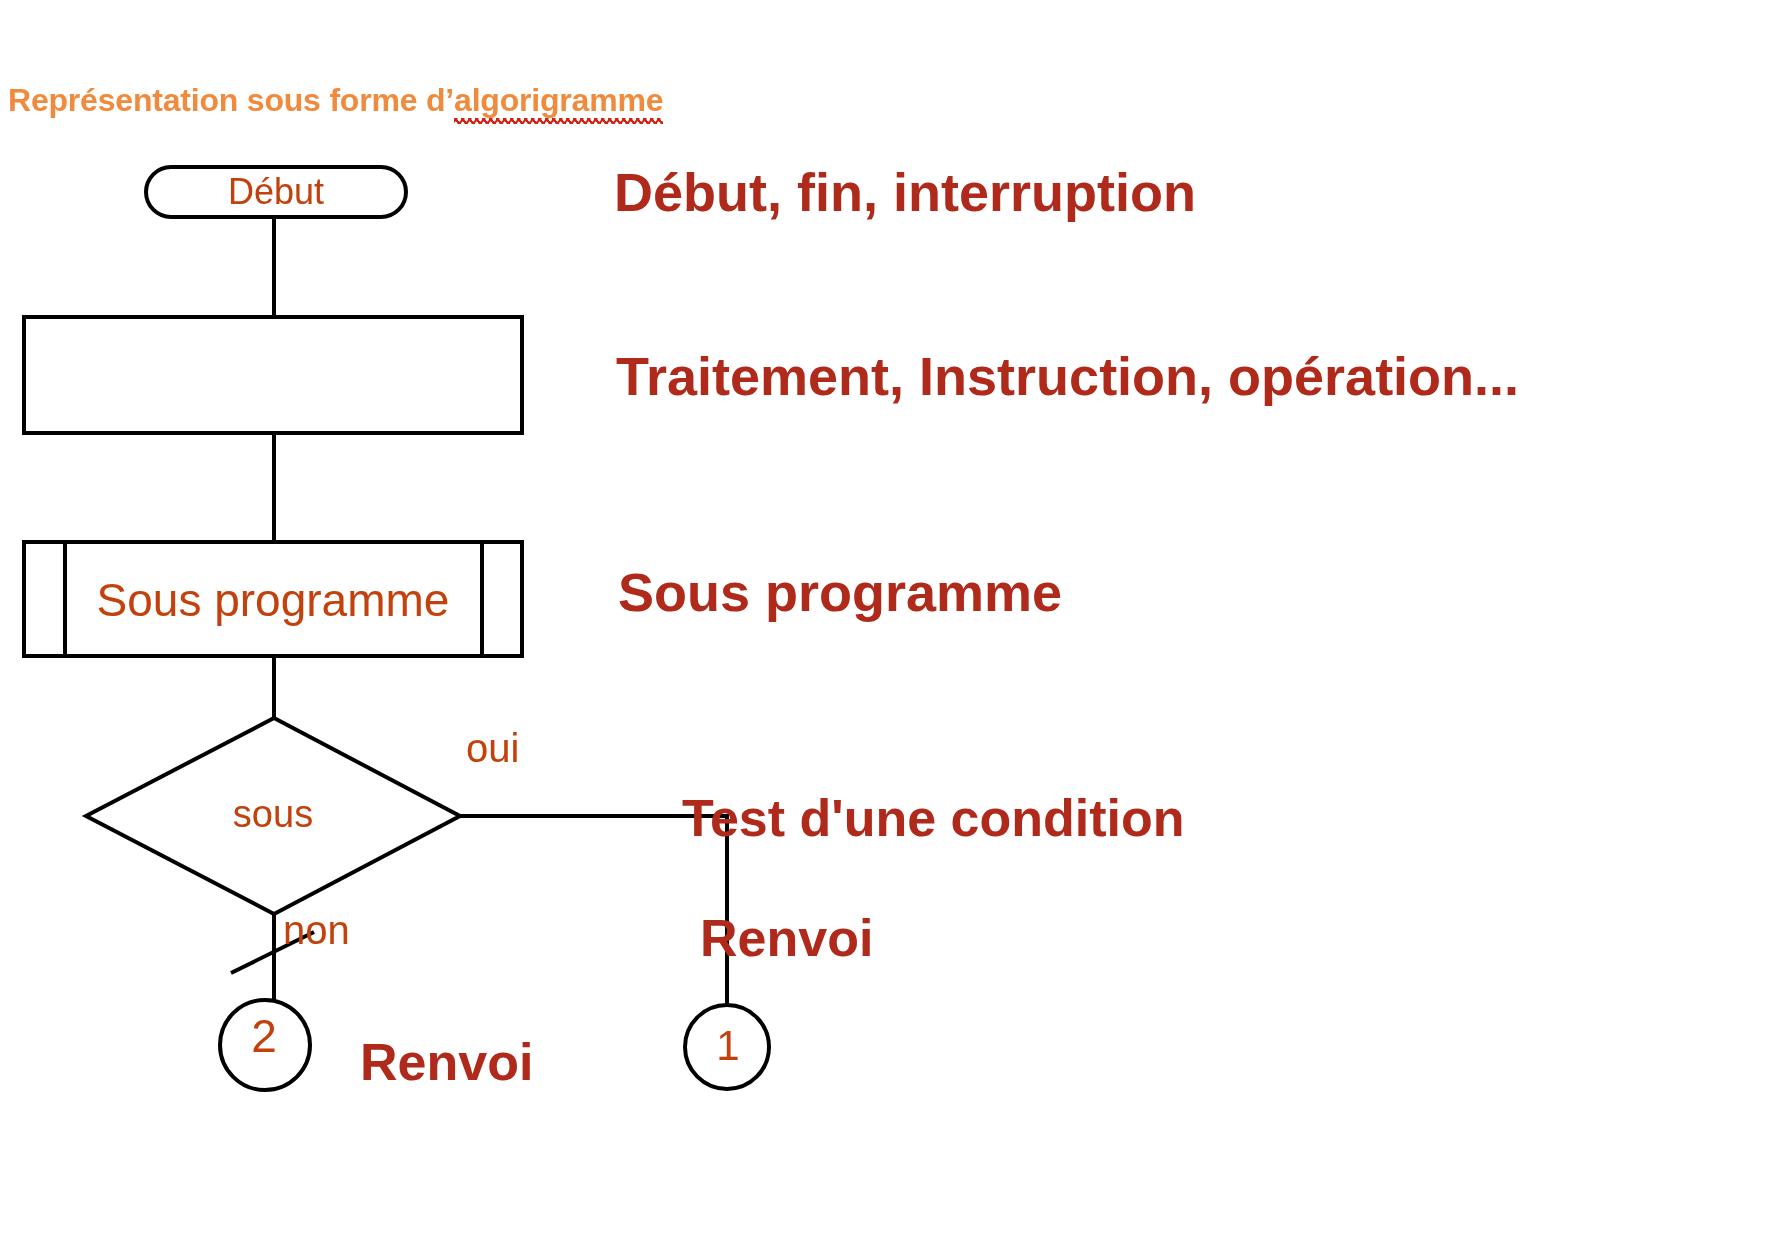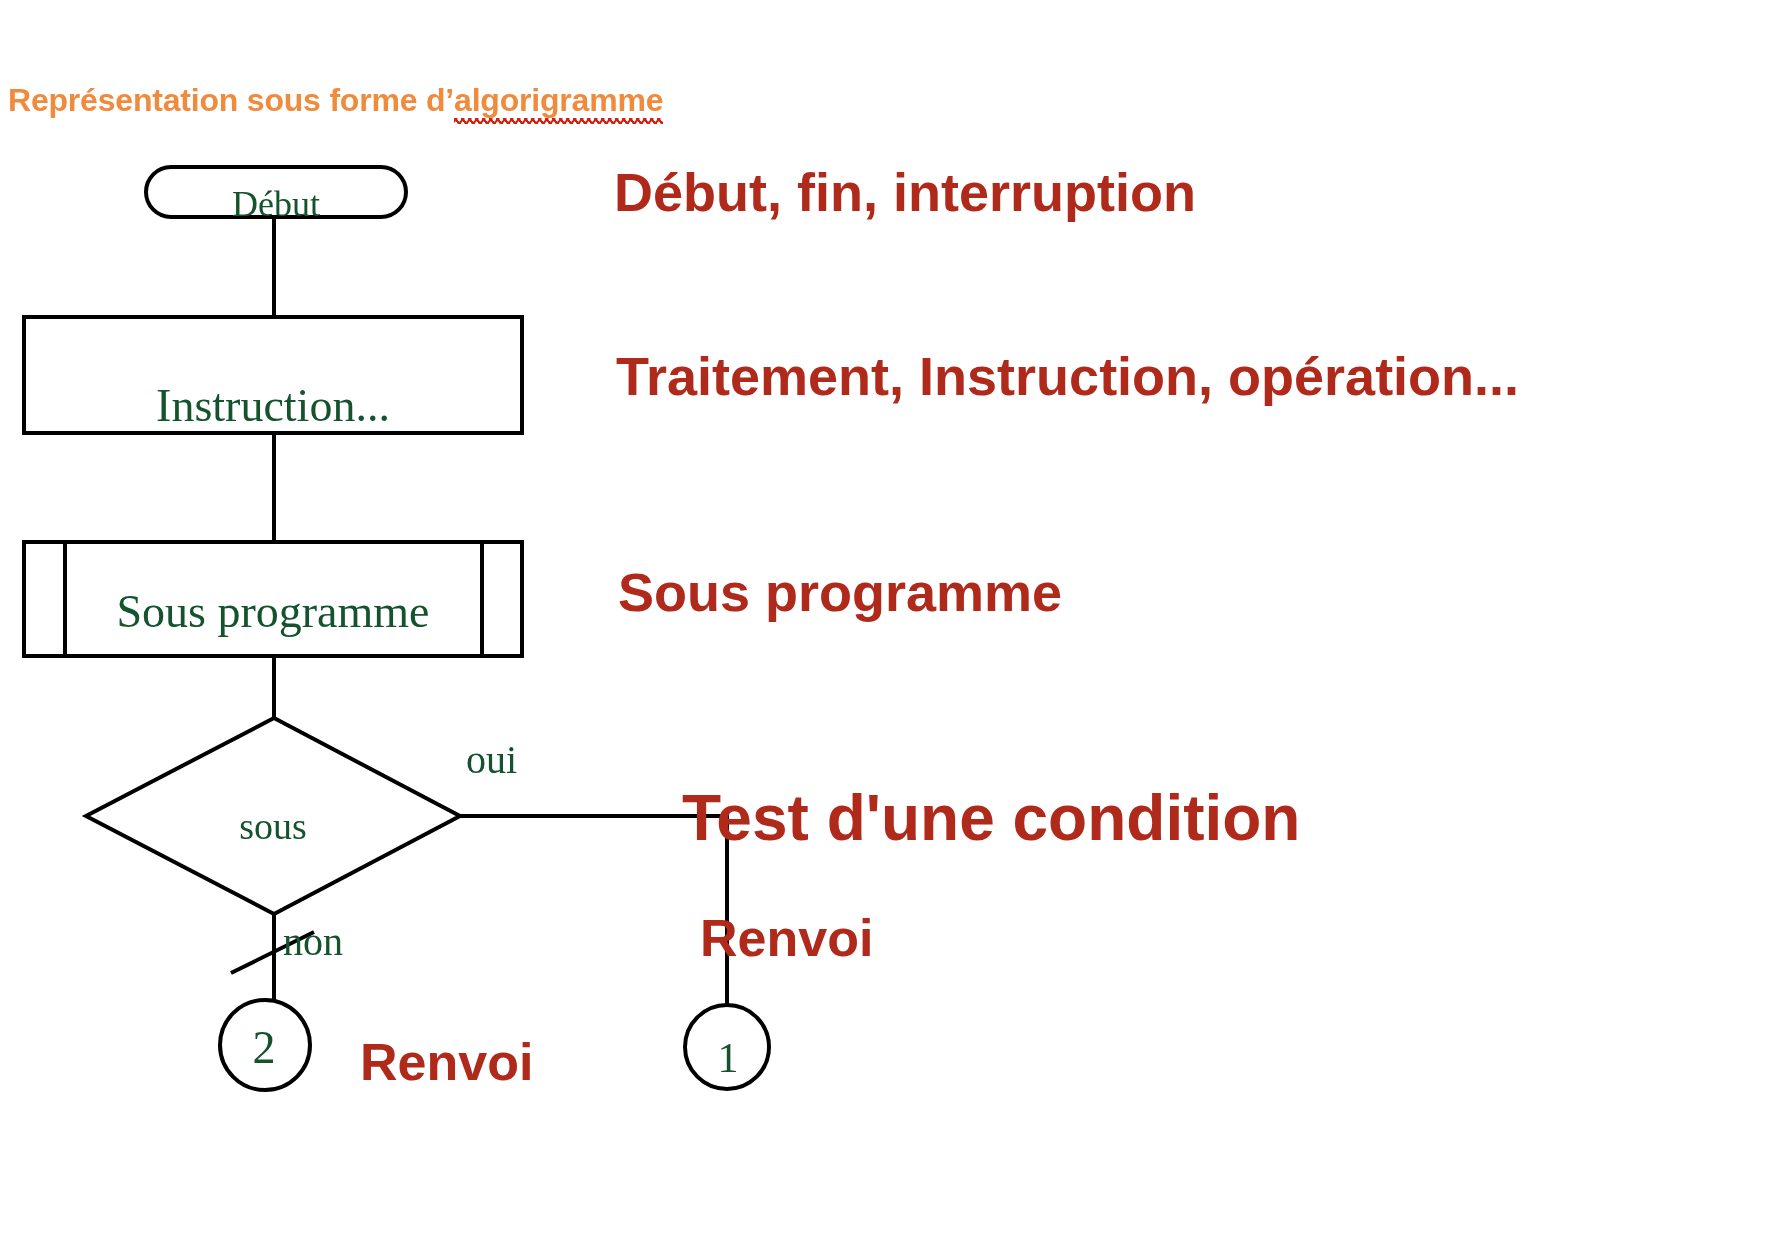--- a/index.html
+++ b/index.html
@@ -58,26 +58,25 @@
     top: 0;
     width: 1766px;
     height: 1236px;
     pointer-events: none;
   }
   .svg-layer .hit { pointer-events: auto; }
 
   
   .shape-label {
     position: absolute;
-    color: #14532d;
-    font-family: Liberation Serif, serif;
+    color: #c2410c;
+    font-family: Liberation Sans, sans-serif;
     font-weight: normal;
     white-space: nowrap;
     text-align: center;
-    margin-top: 12px;
   }
   .lbl-debut   { left: 145px;  top: 168px;  width: 262px;  font-size: 36px; line-height: 48px; }
   .lbl-instr   { left: 24px;   top: 350px;  width: 498px;  font-size: 46px; line-height: 88px; }
   .lbl-sous    { left: 66px;   top: 556px;  width: 414px;  font-size: 46px; line-height: 88px; }
   .lbl-test    { left: 158px;  top: 788px;  width: 230px;  font-size: 38px; line-height: 52px; }
   .lbl-oui     { left: 466px;  top: 724px;  font-size: 40px; line-height: 48px; text-align: left; }
   .lbl-non     { left: 283px;  top: 906px;  font-size: 40px; line-height: 48px; text-align: center; }
   .lbl-one     { left: 688px;  top: 1020px; width: 80px;  font-size: 42px; line-height: 52px; }
   .lbl-two     { left: 222px;  top: 1008px; width: 84px;  font-size: 46px; line-height: 56px; }
 
@@ -85,21 +84,21 @@
   .annot {
     position: absolute;
     color: #B02A1C;
     font-family: "Liberation Sans", sans-serif;
     font-weight: bold;
     white-space: nowrap;
   }
   .an-debut  { left: 614px;  top: 160px;  font-size: 54px; line-height: 64px; }
   .an-instr  { left: 616px;  top: 344px;  font-size: 54px; line-height: 64px; }
   .an-sous   { left: 618px;  top: 560px;  font-size: 54px; line-height: 64px; }
-  .an-test   { left: 682px;  top: 786px;  font-size: 64px; line-height: 64px; }
+  .an-test   { left: 682px;  top: 786px;  font-size: 52px; line-height: 64px; }
   .an-renvoi1{ left: 700px;  top: 906px;  font-size: 52px; line-height: 64px; }
   .an-renvoi2{ left: 360px;  top: 1030px; font-size: 52px; line-height: 64px; }
 </style>
 </head>
 <body>
 
 <div id="canvas">
 
   <div class="title"><span>Représentation sous forme d’</span><span class="squiggle">algorigramme</span></div>
 
@@ -127,21 +126,20 @@
 
     <line x1="231" y1="973" x2="314" y2="932" stroke="#000000" stroke-width="4"></line>
 
     <circle class="hit" cx="727" cy="1047" r="42" fill="#ffffff" stroke="#000000" stroke-width="4"></circle>
 
     <circle class="hit" cx="265" cy="1045" r="45" fill="#ffffff" stroke="#000000" stroke-width="4"></circle>
   </svg>
 
   <div class="shape-label lbl-debut">Début</div>
 
-  <div class="shape-label lbl-instr">Instruction...</div>
 
   <div class="shape-label lbl-sous">Sous programme</div>
 
   <div class="shape-label lbl-test">sous</div>
 
   <div class="shape-label lbl-oui">oui</div>
 
   <div class="shape-label lbl-non">non</div>
 
   <div class="shape-label lbl-one">1</div>

